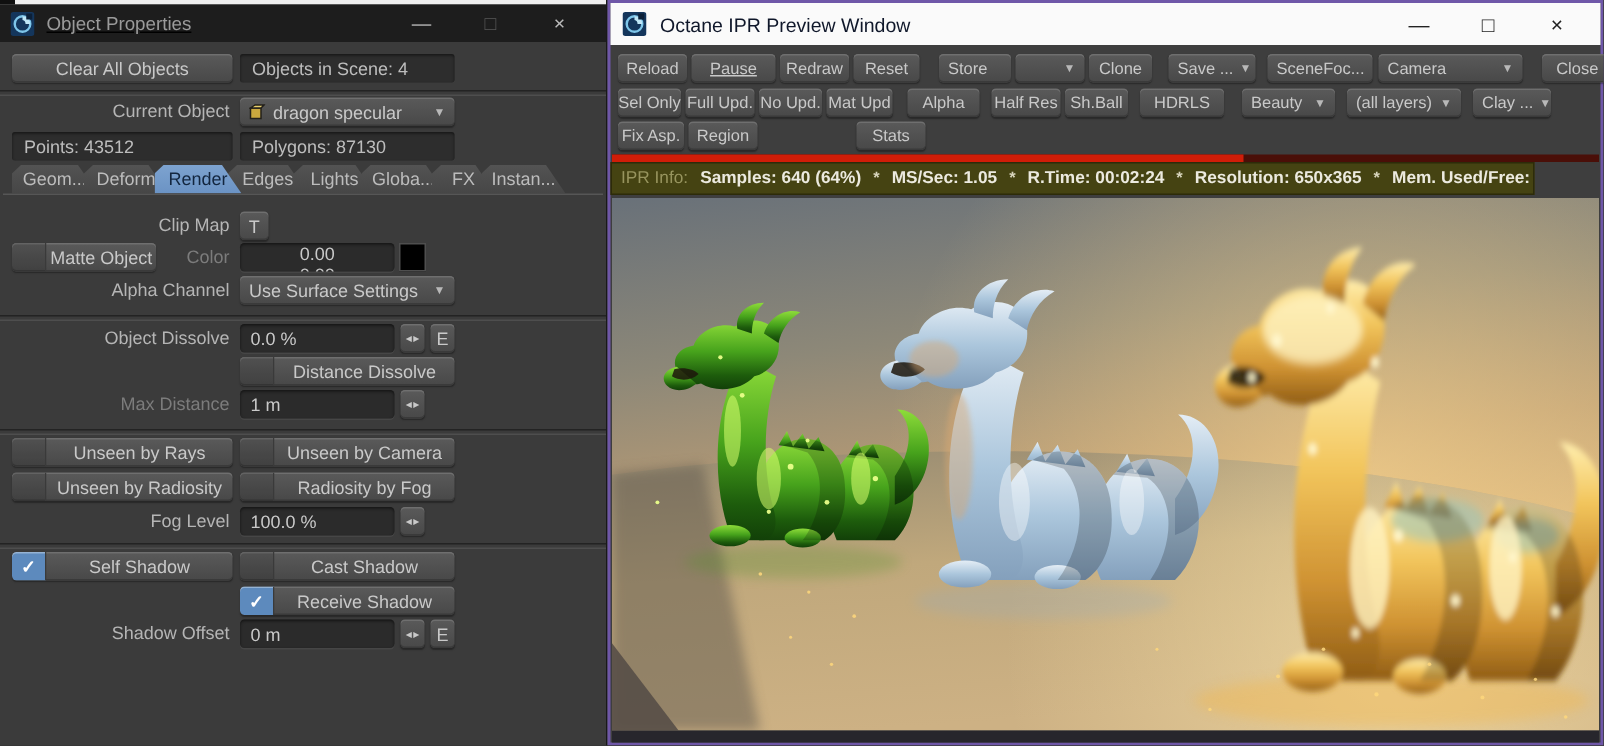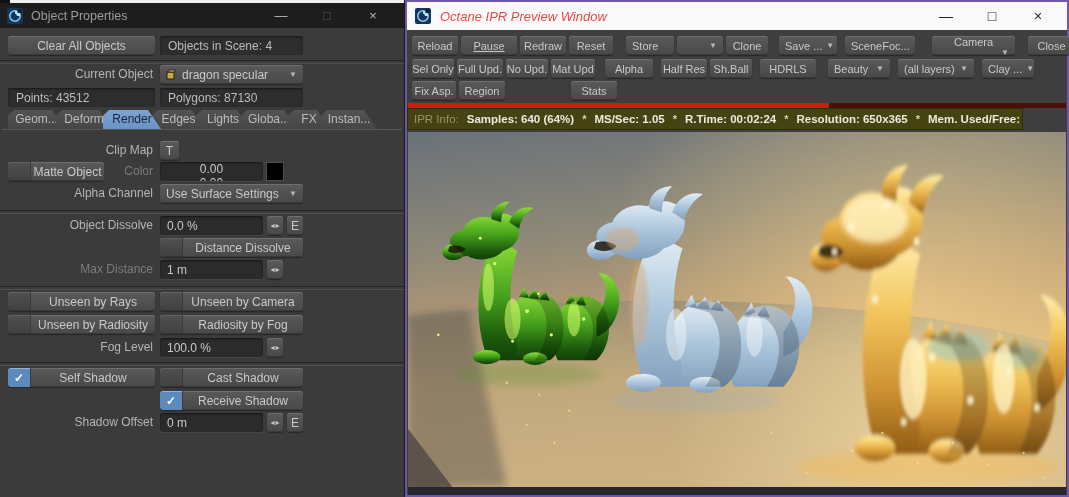--- a/index.html
+++ b/index.html
@@ -44,21 +44,21 @@
         font-size:8px;color:#c9c9c9;}
   .mini{width:16px;}
   .groove{position:absolute;left:0;width:100%;height:2px;
           border-top:1px solid #232323;border-bottom:1px solid #4e4e4e;}
   
   #op-window{position:absolute;left:0;top:0;width:404px;height:497px;
              background:#3b3b3b;border-right:1px solid #191919;}
   #op-topstrip{position:absolute;left:0;top:0;width:404px;height:3px;background:#efefef;}
   #op-topstrip .corner{position:absolute;left:0;top:0;width:10px;height:3px;background:#101010;}
   #op-titlebar{position:absolute;left:0;top:3px;width:404px;height:25px;background:#1d1d1d;
-               display:flex;align-items:center;}
+               display:flex;align-items:center;text-decoration:underline;}
   #op-titlebar .ttl{color:#9b9b9b;font-size:12.5px;margin-left:8px;}
   .app-icon{width:16px;height:16px;margin-left:7px;flex:0 0 16px;}
   .wctrls{position:absolute;right:8px;top:0;height:100%;display:flex;}
   .wctrl{width:46px;height:100%;display:flex;align-items:center;justify-content:center;
          font-size:13px;color:#bcbcbc;}
   .wctrl.dim{color:#575757;}
   #op-tabs{position:absolute;left:8px;top:110px;display:flex;}
   .tab{height:19px;background:linear-gradient(#535353,#464646);color:#bcbcbc;font-size:12px;
        display:flex;align-items:flex-start;justify-content:center;padding-top:2px;
        box-sizing:border-box;margin-right:-9px;
@@ -66,21 +66,21 @@
   .tab.active{background:linear-gradient(#7da3d0,var(--tab-active,#6b93c4));color:#13263f;z-index:2;}
   #op-content-top{position:absolute;left:2px;top:129px;width:400px;height:0;
                   border-top:1px solid #565656;}
   .swatch{position:absolute;background:#000;border:1px solid #4e4e4e;box-sizing:border-box;}
   
   #ipr-window{position:absolute;left:405px;top:0;width:664px;height:497px;box-sizing:border-box;
               border:2px solid var(--purple-border,#6f57a8);background:#3e3e3e;}
   #ipr-inner{position:relative;width:660px;height:493px;}
   #ipr-titlebar{position:absolute;left:0;top:0;width:660px;height:28px;background:#fafafa;
                 display:flex;align-items:center;}
-  #ipr-titlebar .ttl{color:#ef4444;font-size:13px;margin-left:9px;font-style:italic;}
+  #ipr-titlebar .ttl{color:#0f172a;font-size:13px;margin-left:9px;}
   #ipr-titlebar .wctrl{color:#222;font-size:14px;}
   .toolrow{position:absolute;left:5px;display:flex;gap:3px;}
   .toolrow .btn{font-size:11px;height:19px;}
   #progress{position:absolute;left:1px;top:101px;width:658px;height:5px;
             background:var(--progress-track,#4a0f08);}
   #progress .fill{height:100%;background:var(--progress-fill,#d01d08);}
   #ipr-infobar{position:absolute;left:0;top:106px;width:616px;height:22px;
                background:var(--ipr-bar-bg,#454312);border:1px solid #2d2b09;box-sizing:border-box;
                display:flex;align-items:center;gap:8px;padding:0 6px;
                font-size:11.5px;font-weight:bold;color:#eceadf;white-space:nowrap;overflow:hidden;}
@@ -268,21 +268,21 @@
     </div>
     <div class="btn" style="width:42px;">Clone</div>
     <div class="btn dd" style="width:58px;margin-left:8px;">
       <span>Save ...</span>
       <span class="arr">▼</span>
     </div>
     <div class="btn dd" style="width:70px;margin-left:5px;">
       <span>SceneFoc...</span>
       <span class="arr">▼</span>
     </div>
-    <div class="btn dd" style="width:83px;margin-left:14px;flex-direction:column;">
+    <div class="btn dd" style="width:96px;margin-left:1px;">
       <span>Camera</span>
       <span class="arr">▼</span>
     </div>
     <div class="btn" style="width:47px;margin-left:10px;">Close</div>
   </div>
 
   <div class="toolrow" style="top:57px;">
     <div class="btn" style="width:42px;">Sel Only</div>
     <div class="btn" style="width:46px;">Full Upd.</div>
     <div class="btn" style="width:42px;">No Upd.</div>

